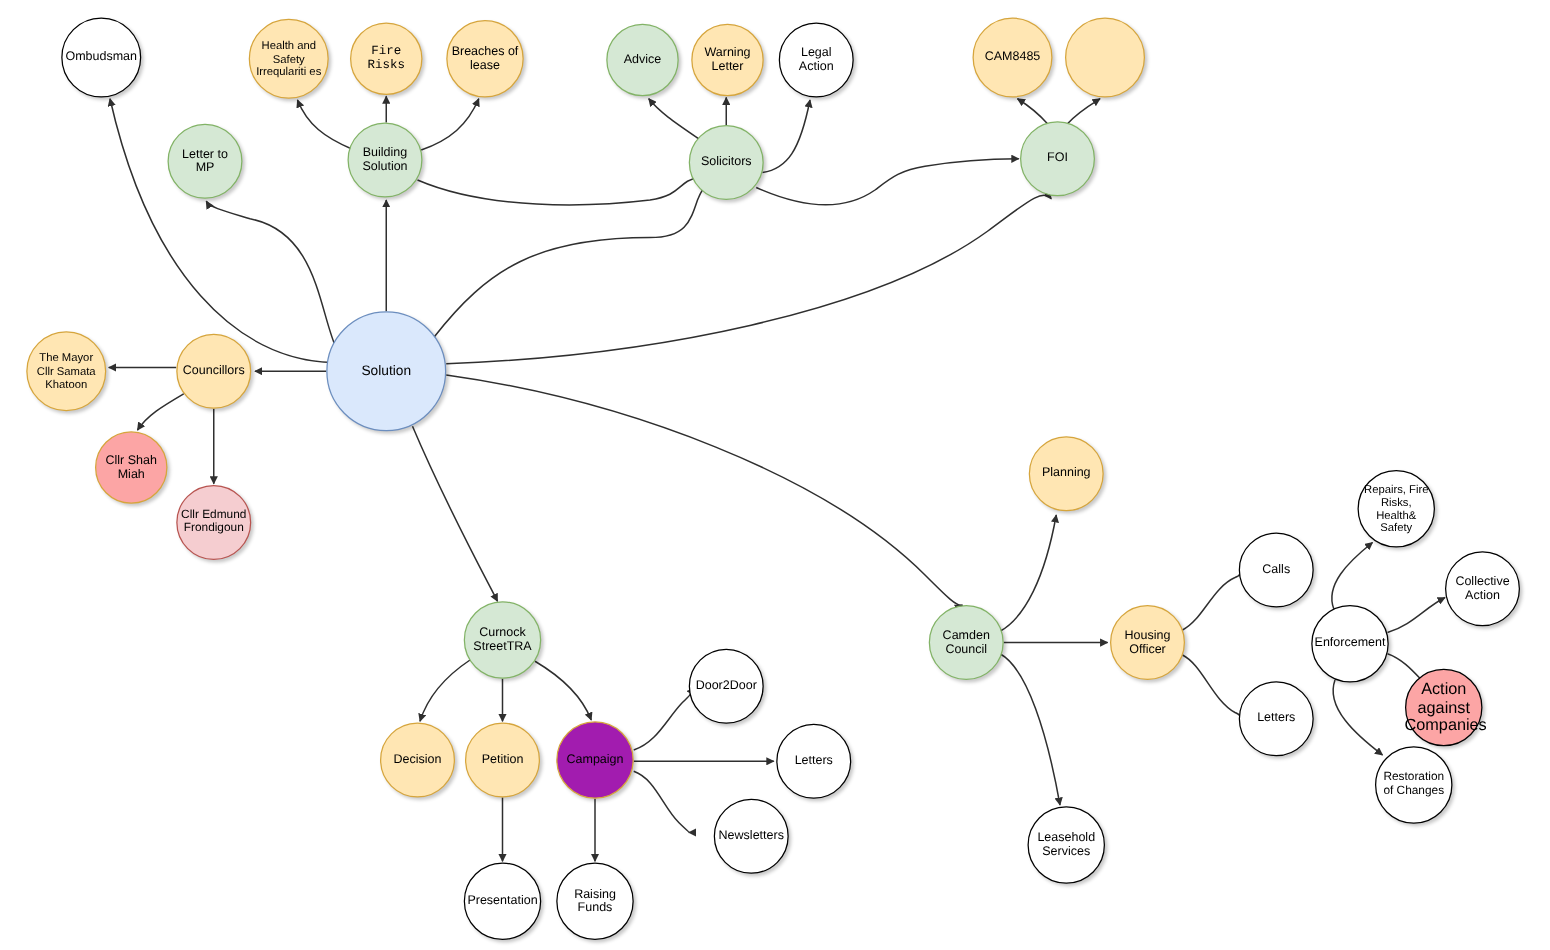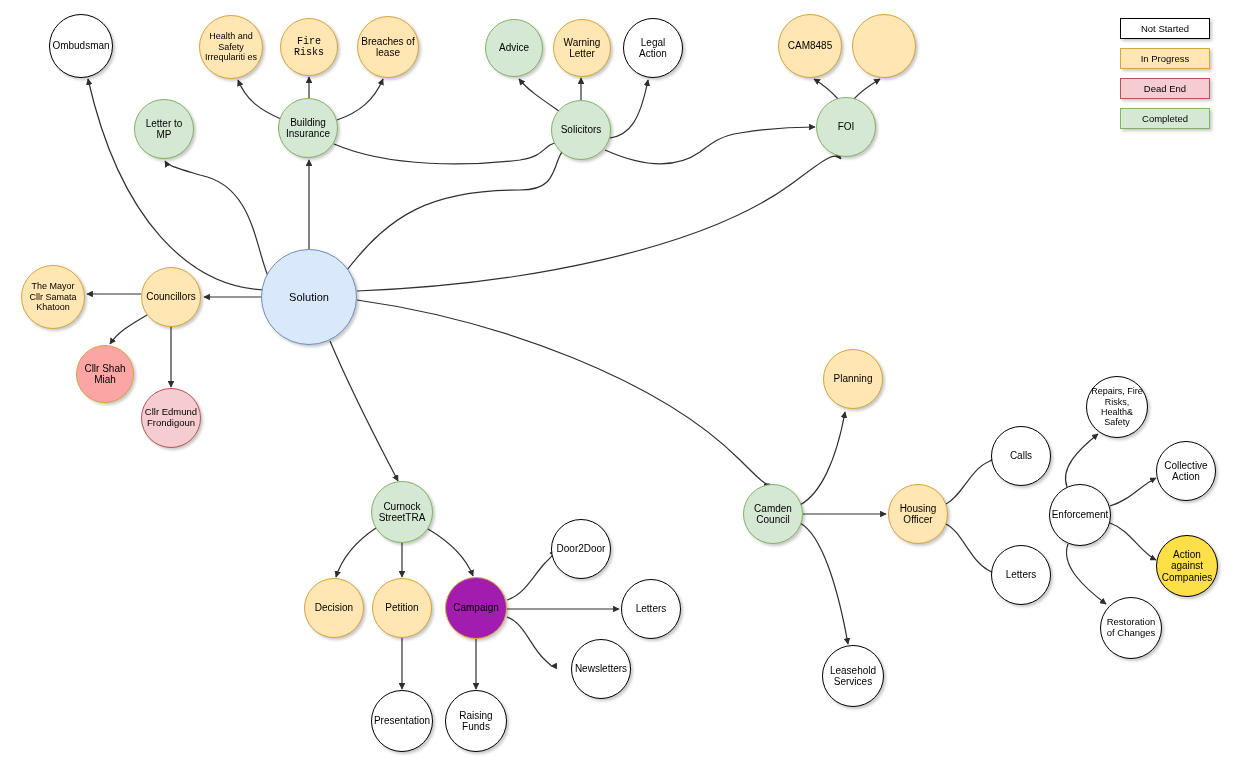--- a/index.html
+++ b/index.html
@@ -120,21 +120,21 @@
       <div class="node" style="left: 261px; top: 249px; width: 96px; height: 96px; background: rgb(218, 232, 252); border-color: rgb(108, 142, 191); font-size: 11px;">
         <span class="nlabel">Solution</span>
       </div>
       <div class="node" style="left: 49px; top: 14px; width: 64px; height: 64px; background: rgb(255, 255, 255); border-color: rgb(0, 0, 0); font-size: 10px;">
         <span class="nlabel">Ombudsman</span>
       </div>
       <div class="node" style="left: 134px; top: 99px; width: 60px; height: 60px; background: rgb(213, 232, 212); border-color: rgb(130, 179, 102); font-size: 10px;">
         <span class="nlabel">Letter to MP</span>
       </div>
       <div class="node" style="left: 278px; top: 98px; width: 60px; height: 60px; background: rgb(213, 232, 212); border-color: rgb(130, 179, 102); font-size: 10px;">
-        <span class="nlabel">Building Insurance</span>
+        <span class="nlabel">Building Solution</span>
       </div>
       <div class="node" style="left: 199px; top: 15px; width: 64px; height: 64px; background: rgb(255, 230, 179); border-color: rgb(214, 165, 60); font-size: 9px;">
         <span class="nlabel">Health and Safety Irrequlariti es</span>
       </div>
       <div class="node" style="left: 280px; top: 18px; width: 58px; height: 58px; background: rgb(255, 230, 179); border-color: rgb(214, 165, 60); font-size: 10px; font-family: Liberation Mono, monospace;">
         <span class="nlabel">Fire Risks</span>
       </div>
       <div class="node" style="left: 357px; top: 16px; width: 62px; height: 62px; background: rgb(255, 230, 179); border-color: rgb(214, 165, 60); font-size: 10px;">
         <span class="nlabel">Breaches of lease</span>
       </div>
@@ -218,36 +218,22 @@
       </div>
       <div class="node" style="left: 1049px; top: 484px; width: 62px; height: 62px; background: rgb(255, 255, 255); border-color: rgb(0, 0, 0); font-size: 10px;">
         <span class="nlabel">Enforcement</span>
       </div>
       <div class="node" style="left: 1086px; top: 376px; width: 62px; height: 62px; background: rgb(255, 255, 255); border-color: rgb(0, 0, 0); font-size: 9px;">
         <span class="nlabel">Repairs, Fire Risks, Health&amp; Safety</span>
       </div>
       <div class="node" style="left: 1156px; top: 441px; width: 60px; height: 60px; background: rgb(255, 255, 255); border-color: rgb(0, 0, 0); font-size: 10px;">
         <span class="nlabel">Collective Action</span>
       </div>
-      <div class="node" style="left: 1156px; top: 535px; width: 62px; height: 62px; background: #fde047; border-color: rgb(0, 0, 0); font-size: 10px;">
+      <div class="node" style="left: 1124px; top: 535px; width: 62px; height: 62px; background: #fca5a5; border-color: rgb(0, 0, 0); font-size: 13px;">
         <span class="nlabel">Action against Companies</span>
       </div>
       <div class="node" style="left: 1100px; top: 597px; width: 62px; height: 62px; background: rgb(255, 255, 255); border-color: rgb(0, 0, 0); font-size: 9.5px;">
         <span class="nlabel">Restoration of Changes</span>
       </div>
     </div>
 
-  <div class="legend" style="left:1120px; top:18px;">
-    <div class="legend-item" style="background: rgb(255, 255, 255); border-color: rgb(0, 0, 0);">
-      <span>Not Started</span>
-    </div>
-    <div class="legend-item" style="background: rgb(255, 230, 179); border-color: rgb(214, 165, 60);">
-      <span>In Progress</span>
-    </div>
-    <div class="legend-item" style="background: rgb(245, 205, 208); border-color: rgb(184, 84, 80);">
-      <span>Dead End</span>
-    </div>
-    <div class="legend-item" style="background: rgb(213, 232, 212); border-color: rgb(130, 179, 102);">
-      <span>Completed</span>
-    </div>
-  </div>
 
 </div>
 
 </body></html>

